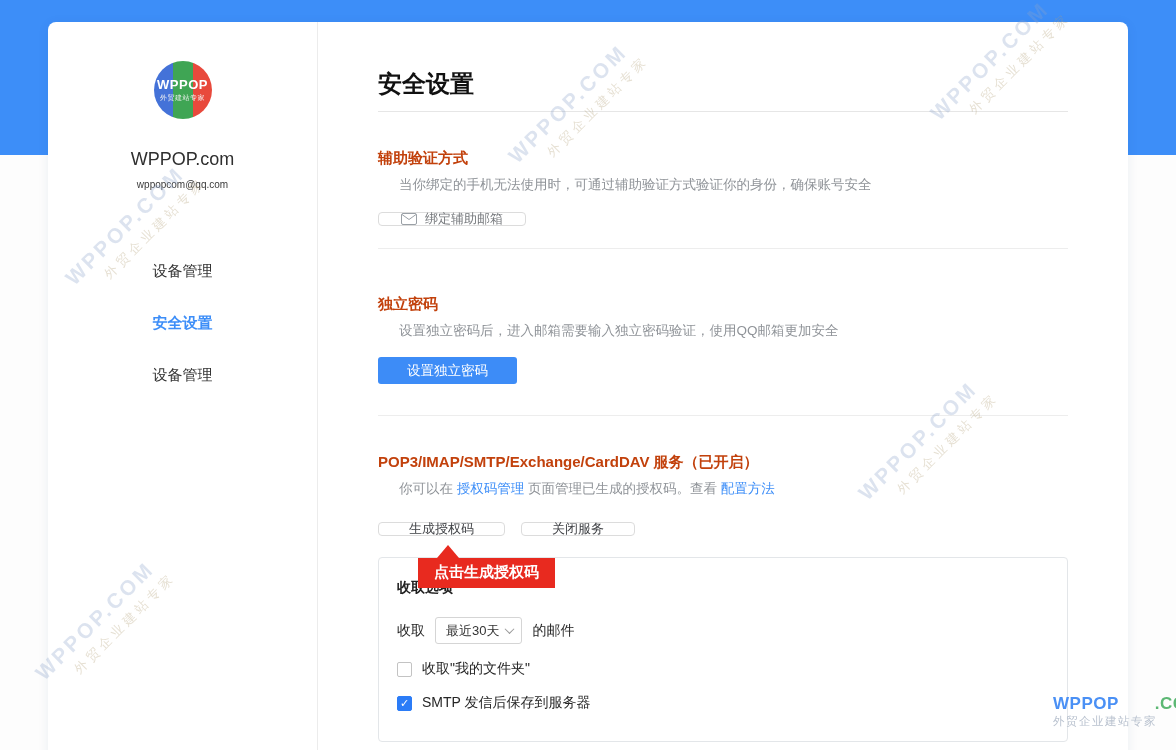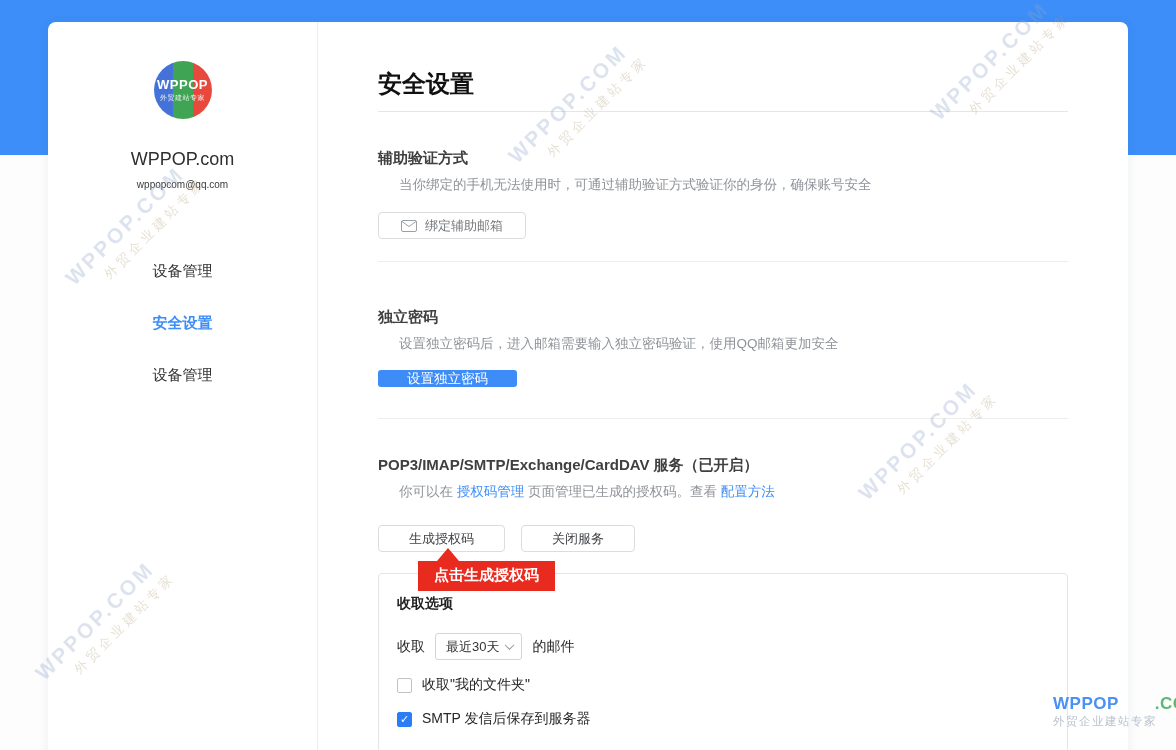--- a/index.html
+++ b/index.html
@@ -37,34 +37,34 @@
   .acct-name  { margin-top:30px; font-size:18px; color:#2f2f2f; }
   .acct-email { margin-top:9px; font-size:10px; color:#3a3a3a; }
   .nav { margin-top:72px; list-style:none; }
   .nav-item { font-size:15px; color:#333; margin-bottom:33px; cursor:pointer; }
   .nav-item.active { color:#3d8ef8; font-weight:bold; }
   
   .main { flex:1; padding:46px 60px 0; position:relative; }
   .page-title { font-size:24px; font-weight:bold; color:#111; }
   .title-divider { border:none; border-top:1px solid #e6e6e6; margin-top:11px; }
   .sec-divider   { border:none; border-top:1px solid #ededed; }
-  .sec-head { font-size:15px; color:#404040; }
+  .sec-head { font-size:15px; color:#c2410c; }
   .sec-desc { font-size:13.5px; color:#8f9398; margin-top:8px;margin-left:21px; }
   .sec-desc a { color:#3d8ef8; text-decoration:none; }
   .btn-row { display:flex; gap:16px; }
   .btn-outline {
     display:inline-flex; align-items:center; justify-content:center; gap:8px;
-    height:27px; padding:0 22px; background:#fff;
+    height:14px; padding:0 22px; background:#fff;
     border:1px solid #dcdcdc; border-radius:4px;
     font-size:13px; color:#75787c; cursor:pointer;
     font-family:inherit;
   }
   .btn-outline.dark { color:#3f4145; padding:0 30px; }
   .btn-primary {
-    height:17px; padding:0 29px; background:#3d8cf7; border:none; border-radius:3px;
+    height:27px; padding:0 29px; background:#3d8cf7; border:none; border-radius:3px;
     color:#fff; font-size:13.5px; cursor:pointer; font-family:inherit;
   }
   .aux-sec  { margin-top:37px; }
   .aux-btns { margin-top:18px; }
   .hr2 { margin-top:22px; }
   .pwd-sec  { margin-top:46px; }
   .pwd-btn-row { margin-top:17px; }
   .hr3 { margin-top:31px; }
   .pop-sec  { margin-top:37px; }
   .pop-btns { margin-top:24px; }

